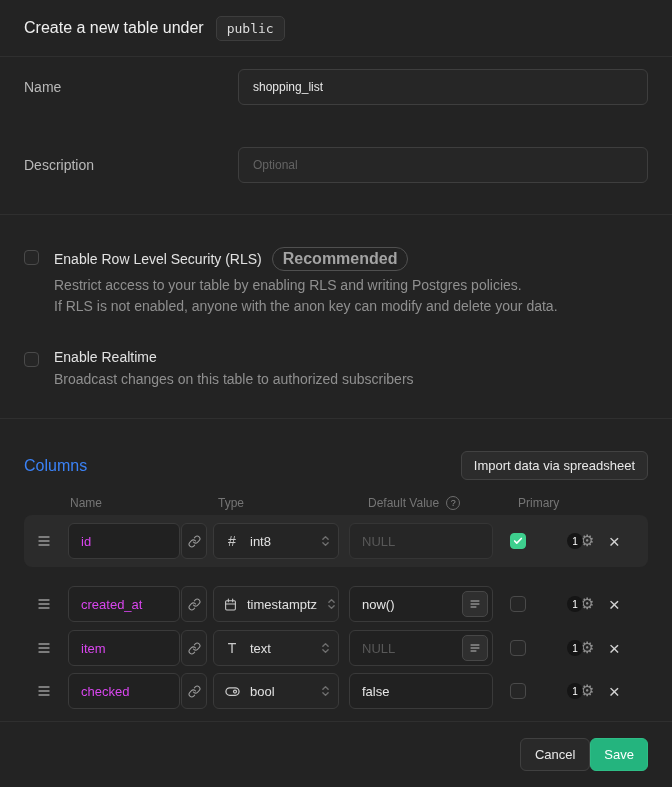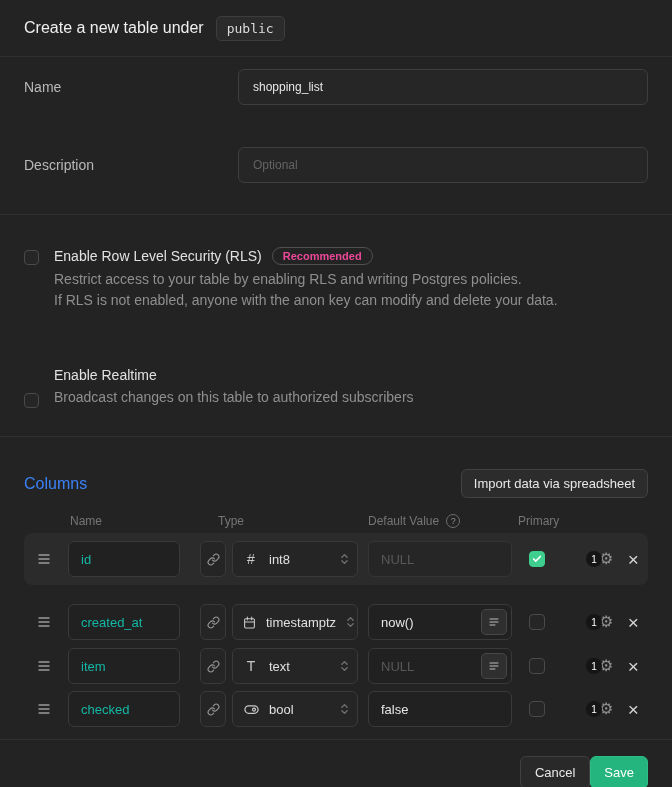--- a/index.html
+++ b/index.html
@@ -29,30 +29,30 @@
   .text-input {
     flex:1; height:36px; background:#262626; border:1px solid #3e3e3e; border-radius:6px;
     color:#e8e8e8; font-size:12px; padding:0 14px; outline:none;
     font-family:"Liberation Sans", sans-serif;
   }
   .text-input::placeholder { color:#636363; }
 
   
   .options-section { padding:32px 24px 28px; }
   .opt-block { display:flex; gap:15px; }
-  .opt-block + .opt-block { margin-top:56px;align-items:flex-end; }
+  .opt-block + .opt-block { margin-top:32px; }
   .checkbox {
     width:15px; height:15px; flex:0 0 15px; margin-top:3px;
     background:#262626; border:1px solid #4a4a4a; border-radius:4px; cursor:pointer;
   }
   .opt-label-row { display:flex; align-items:center; gap:10px; }
   .opt-label { color:#e2e2e2; font-size:14px; }
   .pill-badge {
     border:1px solid #505050; border-radius:999px; padding:2px 10px;
-    font-size:11px; font-weight:600; color:#ec4899;
+    font-size:16px; font-weight:600; color:#a3a3a3;
   }
   .opt-desc { color:#8f8f8f; font-size:14px; line-height:21px; margin-top:4px; }
 
   
   .columns-section { padding:32px 24px 12px; }
   .columns-head { display:flex; justify-content:space-between; align-items:center; }
   .columns-title { font-size:16px; color:#3b82f6; }
   .btn-secondary {
     background:#2c2c2c; border:1px solid #424242; border-radius:6px;
     color:#e8e8e8; font-size:13px; padding:6px 12px; cursor:pointer;
@@ -69,23 +69,23 @@
   }
 
   .crow { display:flex; align-items:center; }
   .crow-panel { margin-top:5px; padding:8px 0; background:#2b2b2b; border-radius:8px; }
   .crow.r2 { margin-top:19px; }
   .crow.r3 { margin-top:8px; }
   .crow.r4 { margin-top:7px; }
 
   .drag-handle { margin-left:14px; width:12px; flex:0 0 12px; margin-right:18px; cursor:grab; color:#9a9a9a; display:flex; }
   .row-name-input {
-    width:112px; flex:0 0 112px; height:36px; margin-right:20px;
+    width:112px; flex:0 0 112px; height:36px; margin-right:1px;
     background:#212121; border:1px solid #3a3a3a; border-radius:6px;
-    color:#14b8a6; font-size:13px; padding:0 12px; outline:none;
+    color:#d946ef; font-size:13px; padding:0 12px; outline:none;
     font-family:"Liberation Sans", sans-serif;
   }
   .link-btn {
     width:26px; flex:0 0 26px; height:36px; margin-right:6px;
     background:#252525; border:1px solid #3a3a3a; border-radius:6px;
     display:flex; align-items:center; justify-content:center; color:#9a9a9a; cursor:pointer;
   }
   .type-select {
     width:126px; flex:0 0 126px; height:36px; margin-right:10px;
     background:#252525; border:1px solid #3a3a3a; border-radius:6px;

